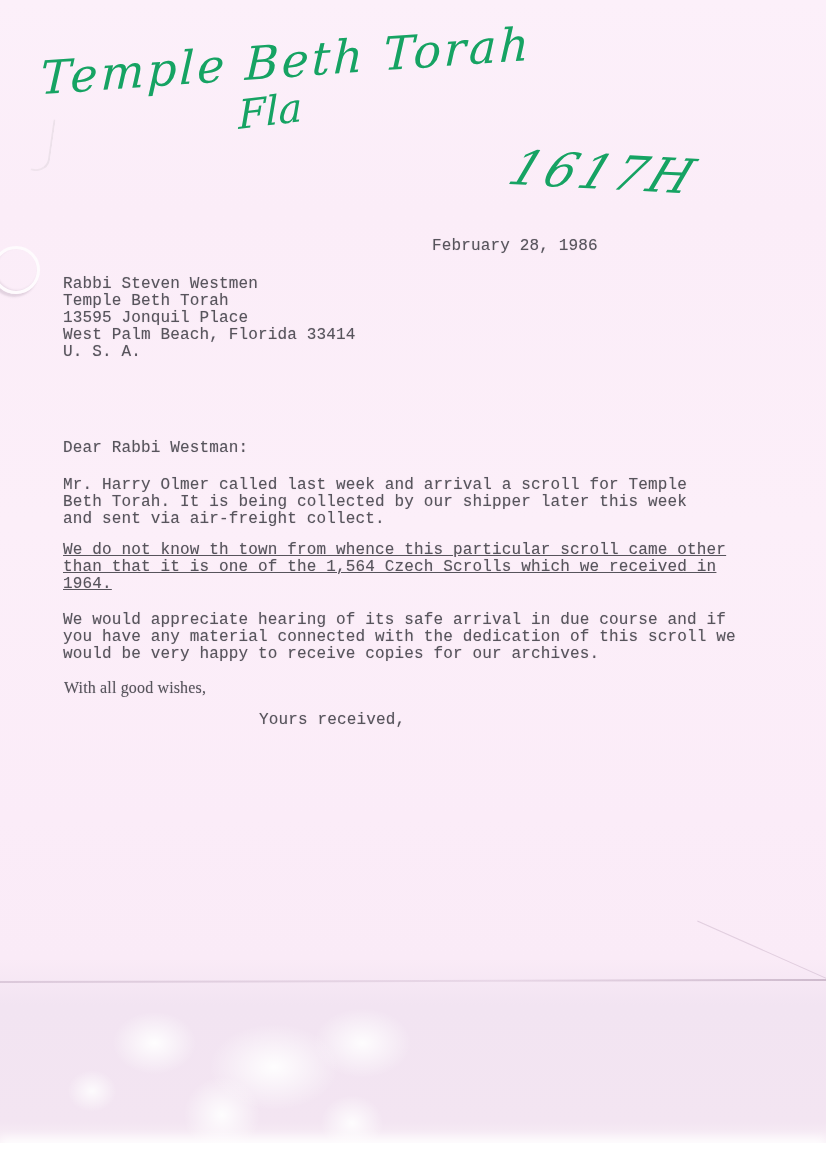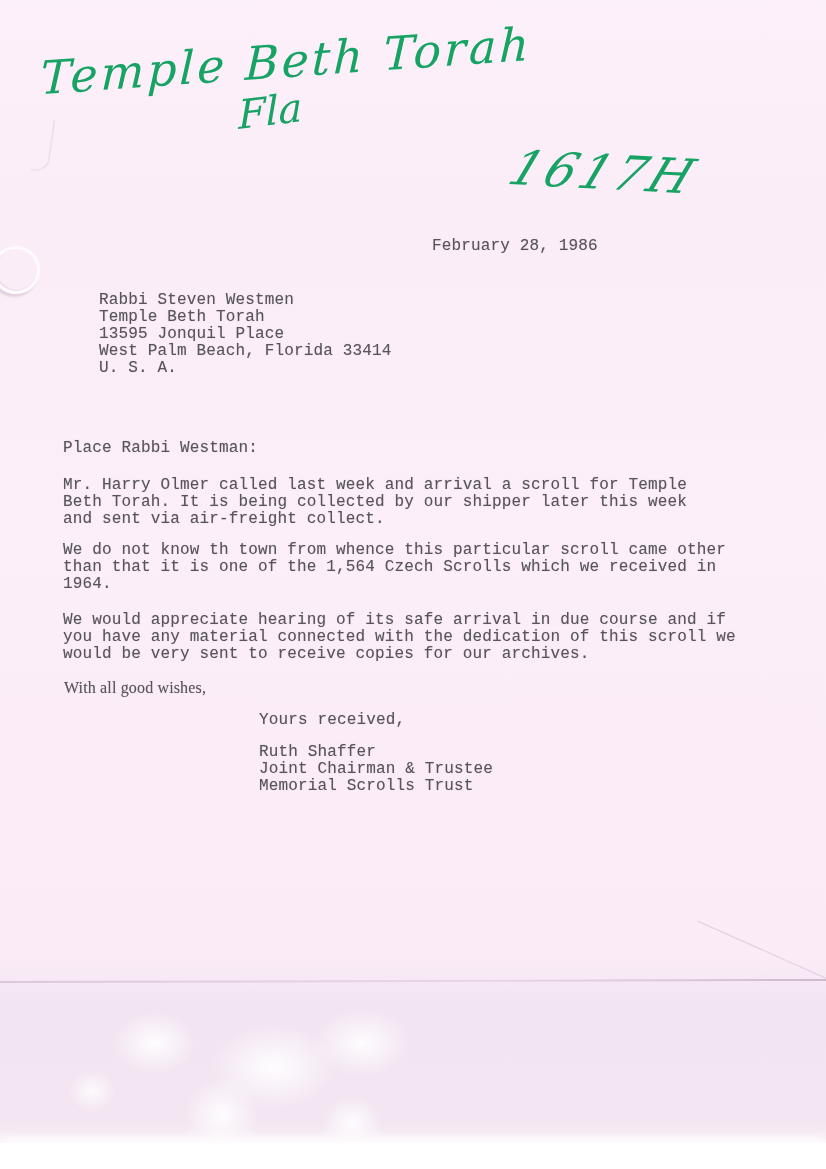--- a/index.html
+++ b/index.html
@@ -97,24 +97,24 @@
     font-size: 40px;
     transform: rotate(-7deg) skewX(-6deg);
   }
   .hand-ref {
     left: 512px; top: 144px;
     font-size: 48px;
     letter-spacing: 4px;
     transform: rotate(3deg) skewX(-18deg);
   }
   .date-line     { left: 432px; top: 238px; }
-  .recipient     { left: 63px;  top: 292px; margin-left: 36px; }
+  .recipient     { left: 63px;  top: 276px; }
   .salutation    { left: 63px;  top: 440px; }
   .para-1        { left: 63px;  top: 477px; }
-  .para-2        { left: 63px;  top: 542px; }
+  .para-2        { left: 63px;  top: 542px; text-decoration: underline; }
   .para-3        { left: 63px;  top: 612px; }
   .closing-line  { left: 64px;  top: 679px; font-family: Liberation Serif, serif; }
   .signoff       { left: 259px; top: 712px; }
   .signature     { left: 259px; top: 744px; }
 </style>
 </head>
 <body>
 
 <div class="page">
 
@@ -126,40 +126,37 @@
   <div class="hand hand-ref">1617H</div>
 
   <div class="type date-line">February 28, 1986</div>
 
   <div class="type recipient">Rabbi Steven Westmen
 Temple Beth Torah
 13595 Jonquil Place
 West Palm Beach, Florida 33414
 U. S. A.</div>
 
-  <div class="type salutation">Place Rabbi Westman:</div>
+  <div class="type salutation">Dear Rabbi Westman:</div>
 
   <div class="type para-1">Mr. Harry Olmer called last week and arrival a scroll for Temple
 Beth Torah.  It is being collected by our shipper later this week
 and sent via air-freight collect.</div>
 
   <div class="type para-2">We do not know th town from whence this particular scroll came other
 than that it is one of the 1,564 Czech Scrolls which we received in
 1964.</div>
 
   <div class="type para-3">We would appreciate hearing of its safe arrival in due course and if
 you have any material connected with the dedication of this scroll we
-would be very sent to receive copies for our archives.</div>
+would be very happy to receive copies for our archives.</div>
 
   <div class="type closing-line">With all good wishes,</div>
 
   <div class="type signoff">Yours received,</div>
 
-  <div class="type signature">Ruth Shaffer
-Joint Chairman &amp; Trustee
-Memorial Scrolls Trust</div>
 
   <div class="blotches"></div>
   <div class="crease"></div>
   <div class="crease-diag"></div>
   <div class="bottom-strip"></div>
 
 </div>
 
 </body></html>

